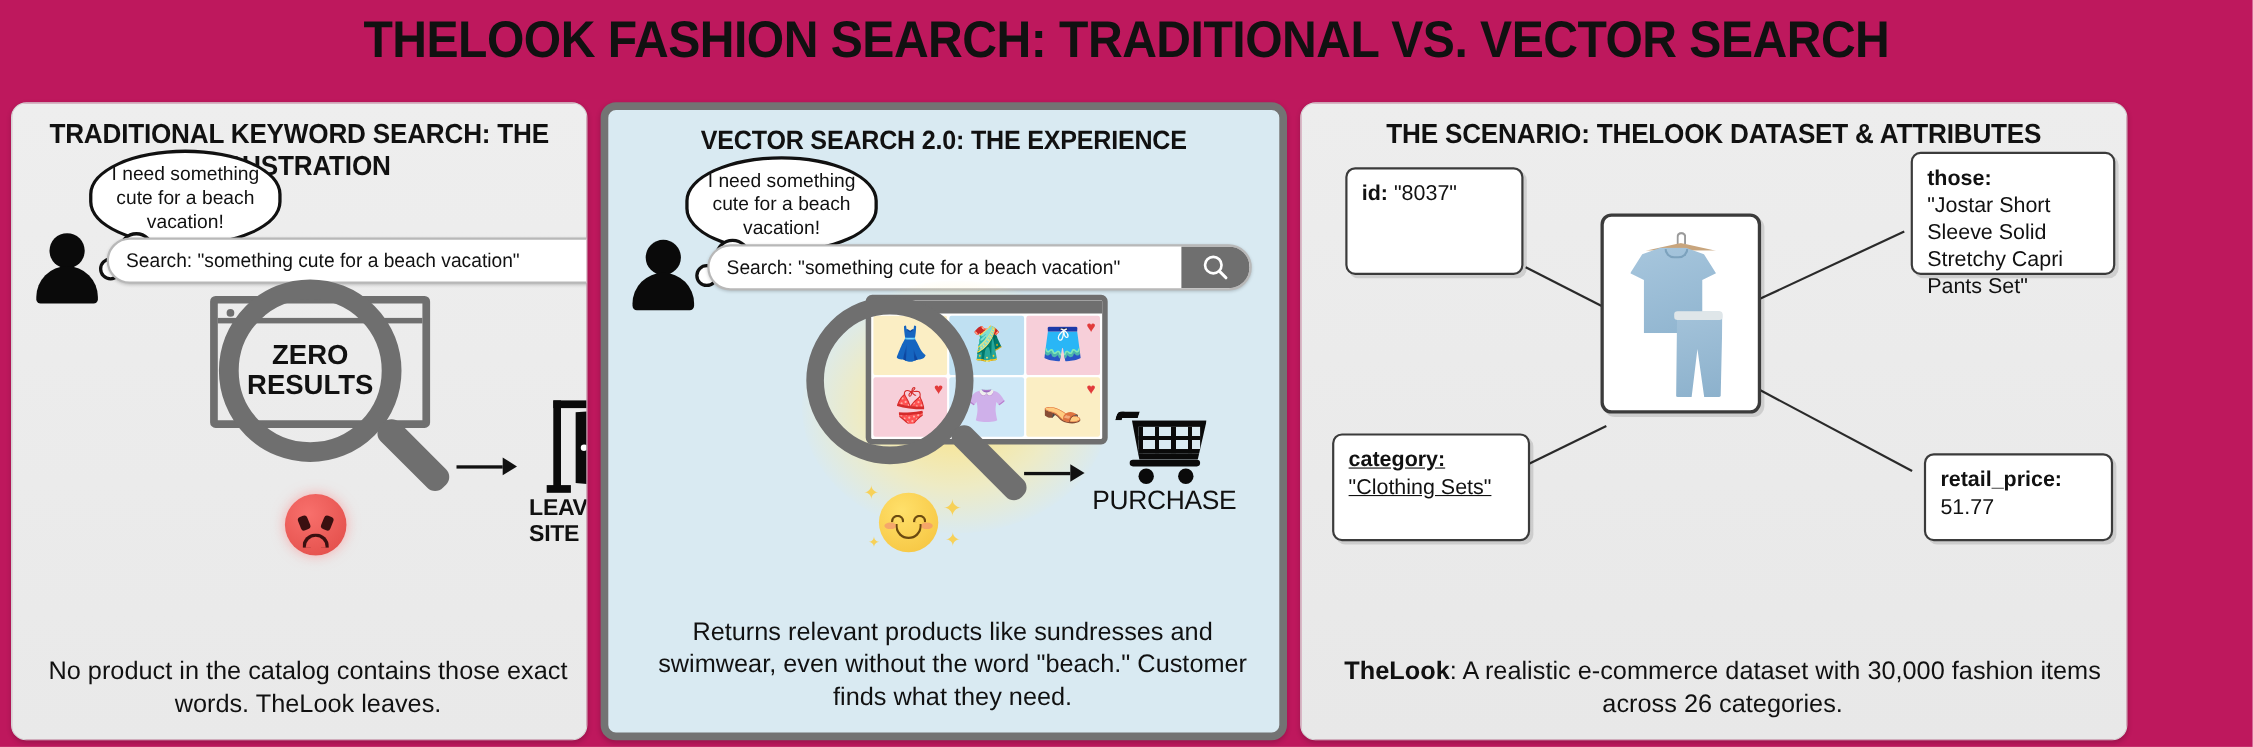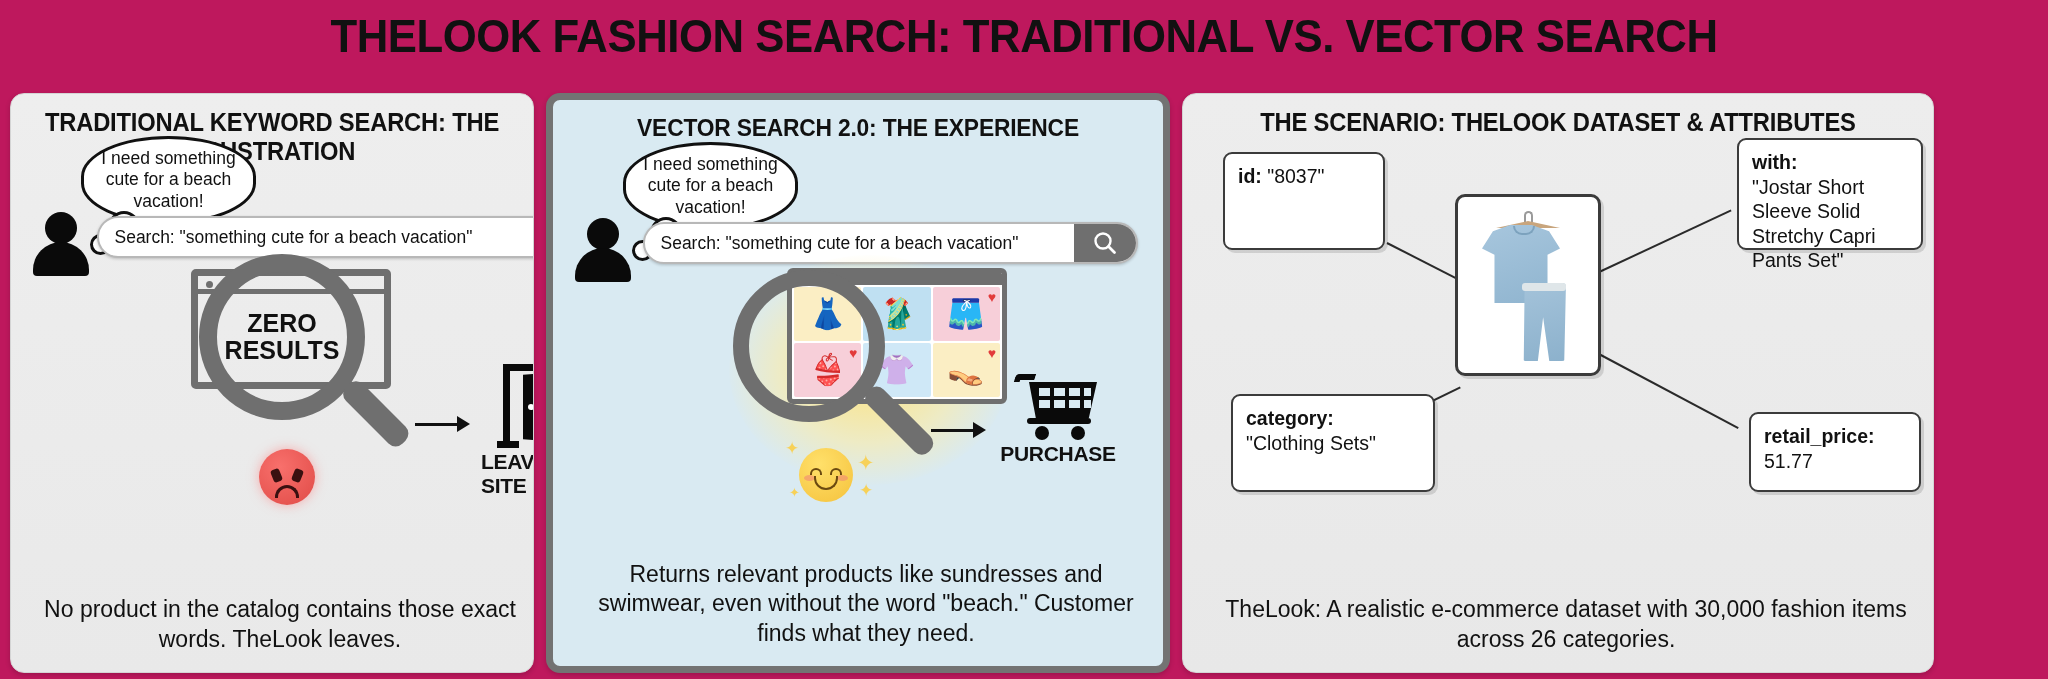--- a/index.html
+++ b/index.html
@@ -138,21 +138,21 @@
   .door .knob { position: absolute; left: 31px; top: 40px; width: 6px; height: 6px;
                 background: #fff; border-radius: 50%; }
   .leave-label { font-weight: bold; font-size: 21px; color: #111; margin-top: 2px; letter-spacing: -0.3px;}
 
   
   .caption {
     position: absolute; left: 24px; right: 8px; bottom: 18px;
     text-align: center; font-size: 23px; line-height: 1.28; color: #111;
   }
   .panel-3 .caption { font-size: 23px; }
-  .caption b { font-weight: normal; }
+  .caption b { font-weight: bold; }
 
   
   .glow {
     position: absolute; left: 176px; top: 155px; width: 280px; height: 230px;
     background: radial-gradient(ellipse at 50% 50%, rgba(255,226,120,0.95) 0%, rgba(255,236,160,0.55) 45%, rgba(255,245,200,0) 72%);
     border-radius: 50%;
   }
   .grid-window {
     position: absolute; left: 234px; top: 168px; width: 220px; height: 136px;
     background: #ffffff; border: 5px solid #6f6f6f; border-radius: 6px; overflow: hidden;
@@ -199,31 +199,31 @@
                   clip-path: polygon(0 0, 100% 0, 88% 100%, 10% 100%); }
   .cart .handle { position: absolute; left: 0; top: 6px; width: 20px; height: 8px;
                   border-left: 6px solid #0a0a0a; border-top: 6px solid #0a0a0a;
                   border-radius: 4px 0 0 0; transform: skewX(-18deg); }
   .cart .bottom { position: absolute; left: 12px; top: 50px; width: 64px; height: 6px;
                   background: #0a0a0a; border-radius: 3px; }
   .cart .w { position: absolute; top: 58px; width: 14px; height: 14px;
              background: #0a0a0a; border-radius: 50%; }
   .cart .w.l { left: 20px; }
   .cart .w.r { right: 16px; }
-  .cart-label { font-weight: bold; font-size: 21px; color: #111; letter-spacing: -0.3px; }
+  .cart-label { font-weight: normal; font-size: 24px; color: #111; letter-spacing: -0.3px; }
 
   
   .attr-box {
     position: absolute; background: #ffffff; border: 2px solid #3b3b3b;
     border-radius: 9px; padding: 10px 13px; font-size: 19.5px; line-height: 1.26; color: #111;
     box-shadow: 3px 3px 0 rgba(0,0,0,0.12);
   }
   .attr-box .k { font-weight: bold; }
   .box-id       { left: 40px;  top: 58px;  width: 162px; height: 98px; }
-  .box-category { left: 48px;  top: 300px; width: 204px; height: 98px; }
+  .box-category { left: 28px;  top: 300px; width: 180px; height: 98px; text-decoration: underline; }
   .box-name     { left: 554px; top: 44px;  width: 186px; height: 112px; }
   .box-price    { left: 566px; top: 318px; width: 172px; height: 80px; }
 
   .product-card {
     position: absolute; left: 272px; top: 100px; width: 146px; height: 182px;
     background: #ffffff; border: 3px solid #3b3b3b; border-radius: 10px;
     display: flex; align-items: center; justify-content: center;
     box-shadow: 3px 3px 0 rgba(0,0,0,0.12); overflow: hidden;
   }
   .outfit { position: relative; width: 120px; height: 160px; }
@@ -421,21 +421,21 @@
         <span class="k">id:</span>
         <span>"8037"</span>
       </div>
 
       <div class="attr-box box-category">
         <div class="k">category:</div>
         <div>"Clothing Sets"</div>
       </div>
 
       <div class="attr-box box-name">
-        <div class="k">with:</div>
+        <div class="k">those:</div>
         <div>"Jostar Short Sleeve Solid Stretchy Capri Pants Set"</div>
       </div>
 
       <div class="attr-box box-price">
         <div class="k">retail_price:</div>
         <div>51.77</div>
       </div>
 
       <div class="product-card">
         <div class="outfit">

